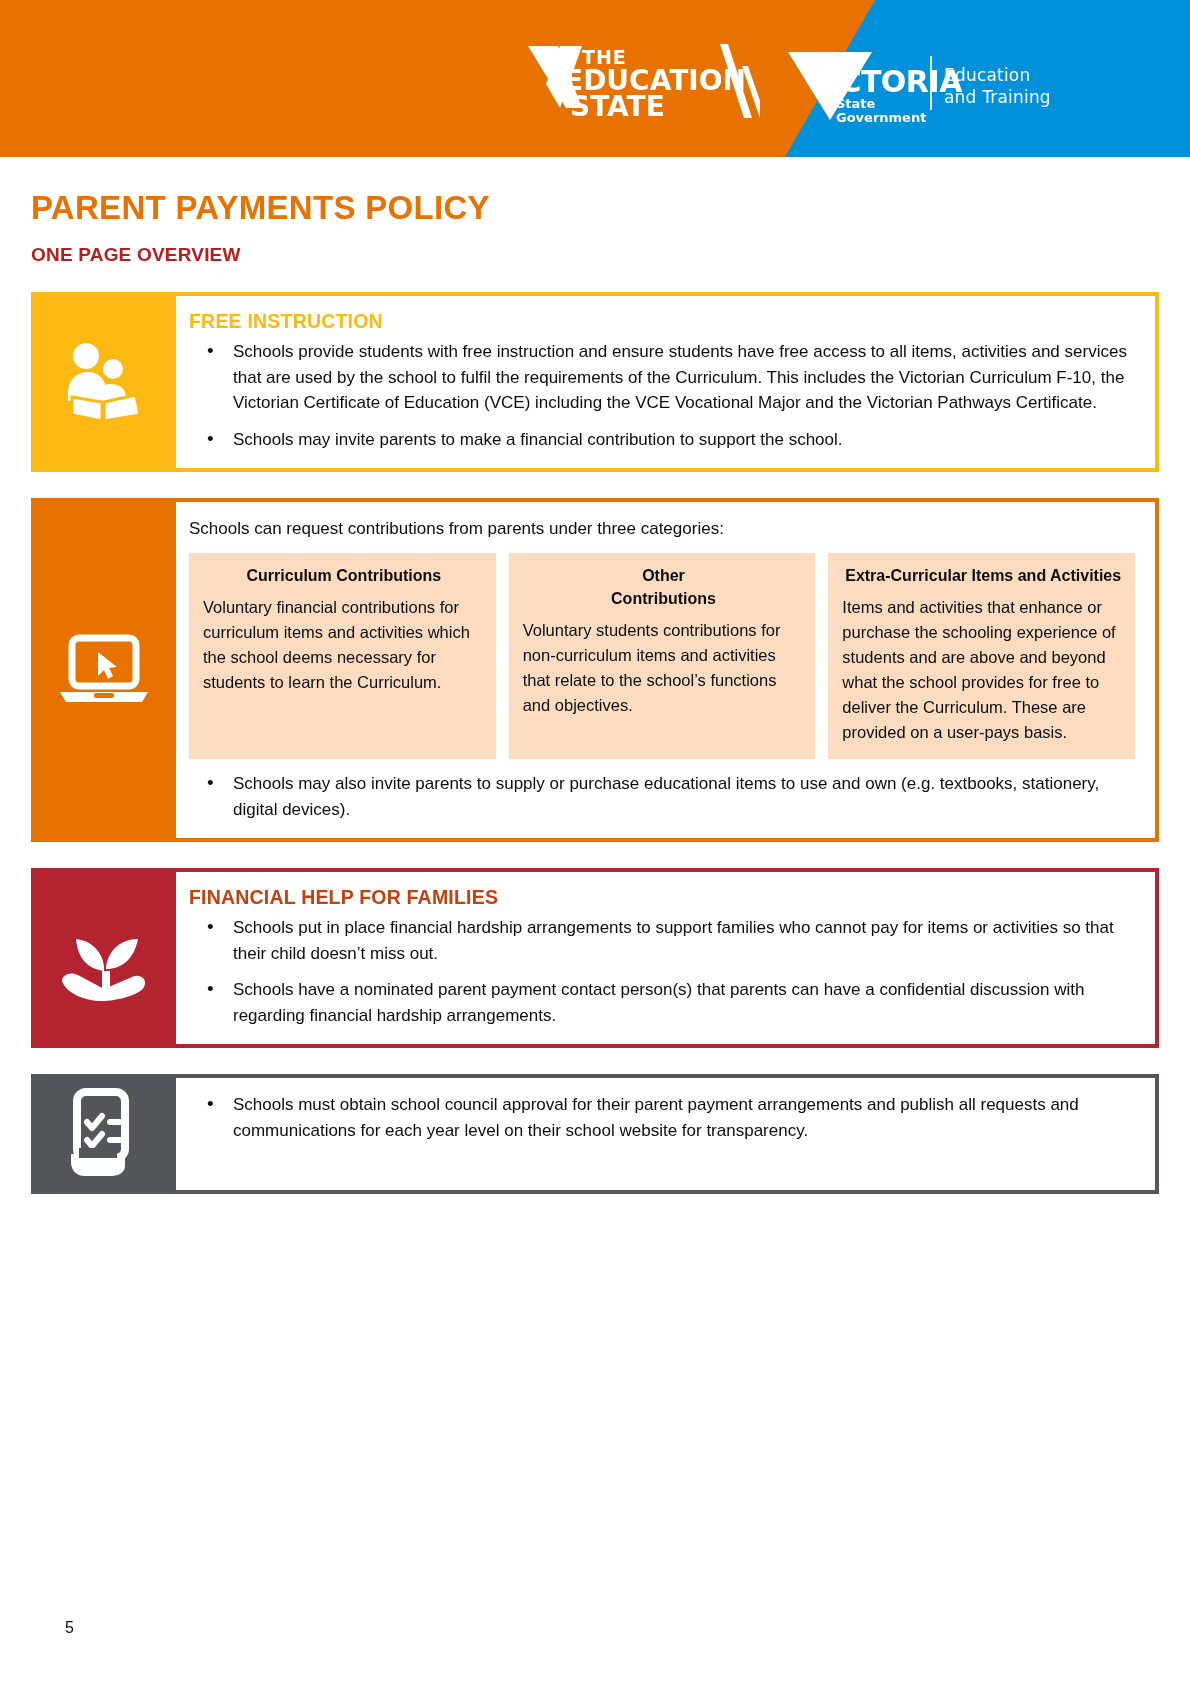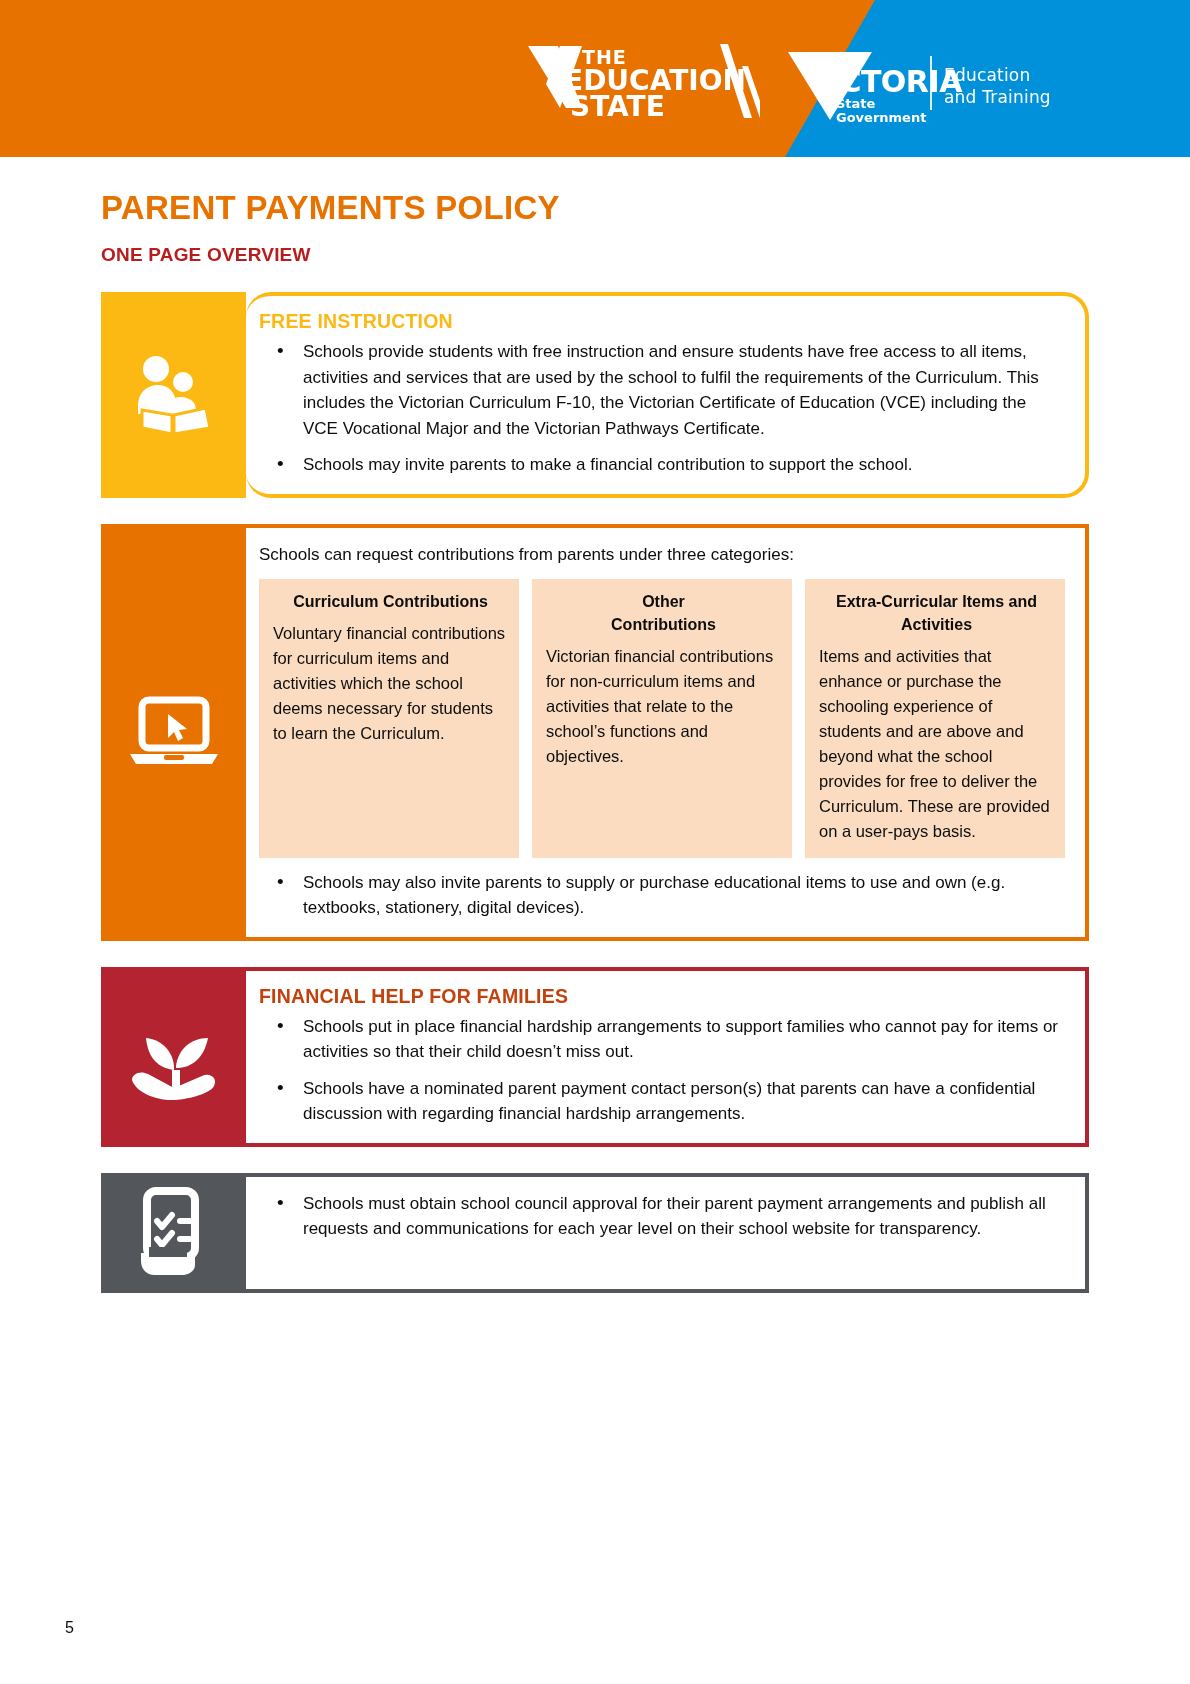--- a/index.html
+++ b/index.html
@@ -61,21 +61,21 @@
     font-size: 17px;
     line-height: 22px;
     font-family: "DejaVu Sans", sans-serif;
     letter-spacing: .2px;
     white-space: pre-line;
   }
 
   
   .page {
     position: relative;
-    padding: 0 101px;
+    padding: 0 31px;
   }
   .title {
     margin-top: 32px;
     color: #e87200;
     font-size: 33px;
     font-weight: bold;
     letter-spacing: .3px;
   }
   .subtitle {
     margin-top: 17px;
@@ -109,21 +109,21 @@
   }
   .card-heading {
     font-size: 19.5px;
     font-weight: bold;
     letter-spacing: .2px;
     margin-bottom: 6px;
   }
 
   
   .c-yellow .card-icon { background: #fcb813; }
-  .c-yellow .card-body { border-color: #fcb813; border-radius: 25px; }
+  .c-yellow .card-body { border-color: #fcb813; }
   .c-yellow .card-heading { color: #fcb813; }
 
   .c-orange .card-icon { background: #e87200; }
   .c-orange .card-body { border-color: #e87200; }
   .c-orange .card-heading { color: #e87200; }
 
   .c-red .card-icon { background: #b32430; }
   .c-red .card-body { border-color: #b32430; }
   .c-red .card-heading { color: #c2410c; }
 
@@ -273,21 +273,21 @@
       <div class="lead-text">Schools can request contributions from parents under three categories:</div>
 
       <div class="cat-table">
         <div class="cat-col">
           <div class="cat-col-head">Curriculum Contributions</div>
           <div class="cat-col-body">Voluntary financial contributions for curriculum items and activities which the school deems necessary for students to learn the Curriculum.</div>
         </div>
         <div class="cat-col">
           <div class="cat-col-head">Other
 Contributions</div>
-          <div class="cat-col-body">Victorian financial contributions for non-curriculum items and activities that relate to the school’s functions and objectives.</div>
+          <div class="cat-col-body">Voluntary students contributions for non-curriculum items and activities that relate to the school’s functions and objectives.</div>
         </div>
         <div class="cat-col">
           <div class="cat-col-head">Extra-Curricular Items and Activities</div>
           <div class="cat-col-body">Items and activities that enhance or purchase the schooling experience of students and are above and beyond what the school provides for free to deliver the Curriculum. These are provided on a user-pays basis.</div>
         </div>
       </div>
 
       <ul class="bullets">
         <li>Schools may also invite parents to supply or purchase educational items to use and own (e.g. textbooks, stationery, digital devices).</li>
       </ul>

